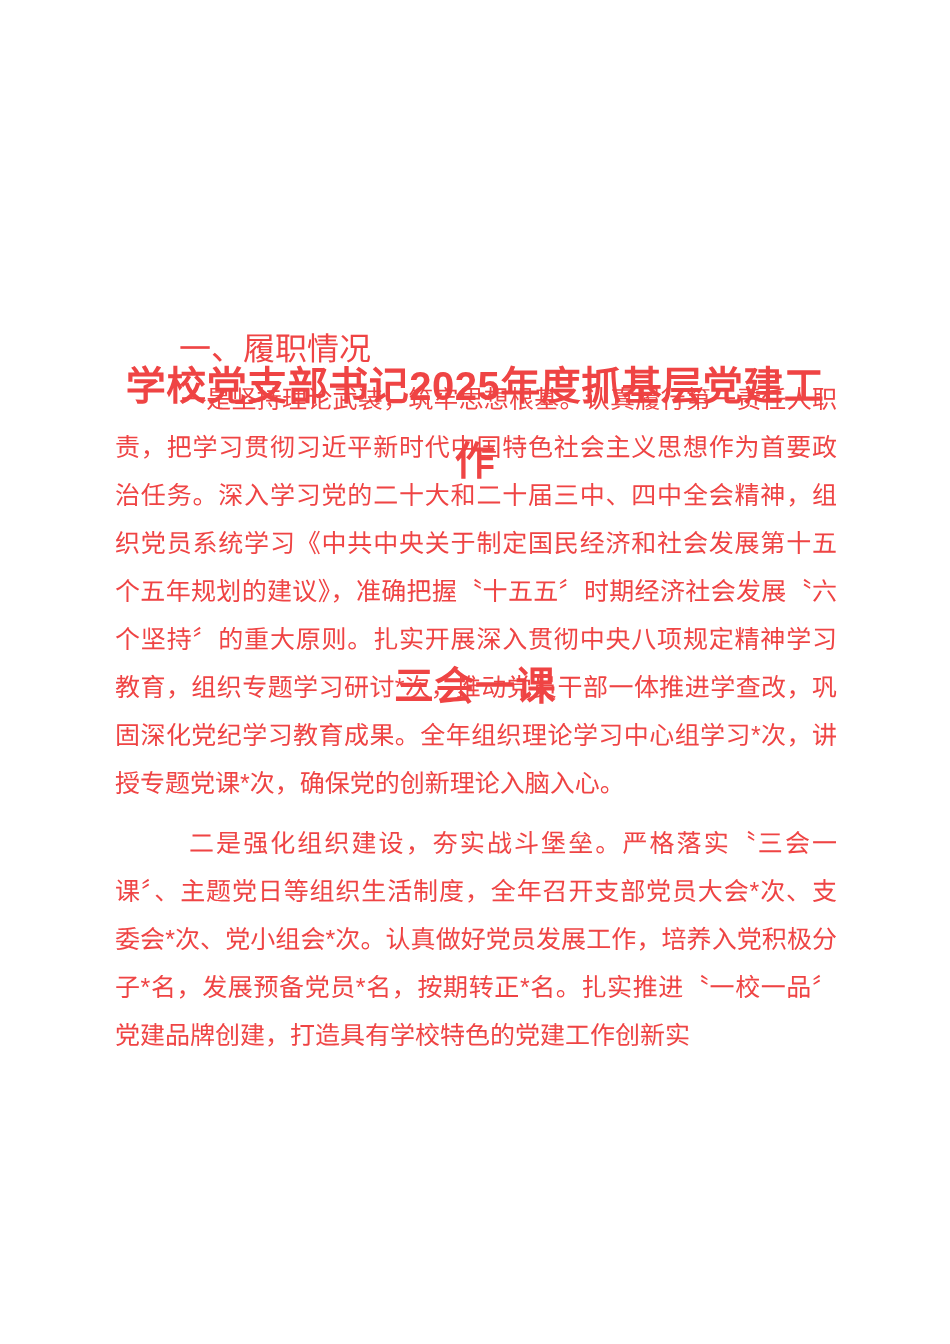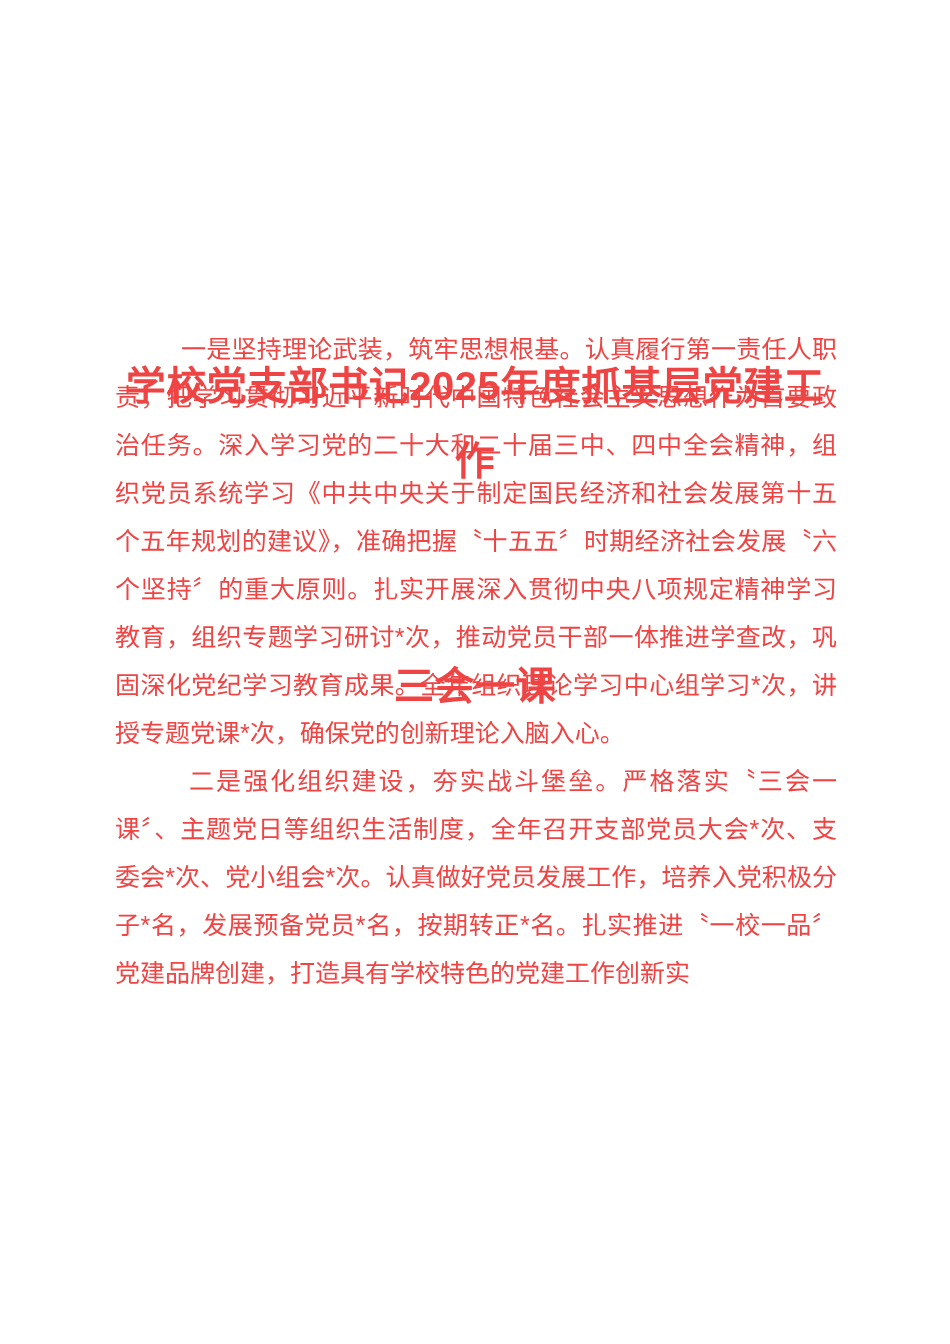--- a/index.html
+++ b/index.html
@@ -65,35 +65,36 @@
     text-indent: 66px;
     letter-spacing: 0;
     word-break: break-all;
   }
 
   .para.indent-wide {
     text-indent: 74px;
   }
 
   .para + .para {
-    margin-top: 0;
+    margin-top: 12px;
   }
 </style>
 </head>
 <body>
 
 <div class="page">
 
   <h1 class="doc-title">
     <span class="title-line">学校党支部书记2025年度抓基层党建工作</span>
     <span class="title-line">三会一课</span>
   </h1>
 
   <div class="body-region">
 
+    <p class="section-heading">一、履职情况</p>
 
     <p class="para">一是坚持理论武装，筑牢思想根基。认真履行第一责任人职责，把学习贯彻习近平新时代中国特色社会主义思想作为首要政治任务。深入学习党的二十大和二十届三中、四中全会精神，组织党员系统学习《中共中央关于制定国民经济和社会发展第十五个五年规划的建议》，准确把握〝十五五〞时期经济社会发展〝六个坚持〞的重大原则。扎实开展深入贯彻中央八项规定精神学习教育，组织专题学习研讨*次，推动党员干部一体推进学查改，巩固深化党纪学习教育成果。全年组织理论学习中心组学习*次，讲授专题党课*次，确保党的创新理论入脑入心。</p>
 
     <p class="para indent-wide">二是强化组织建设，夯实战斗堡垒。严格落实〝三会一课〞、主题党日等组织生活制度，全年召开支部党员大会*次、支委会*次、党小组会*次。认真做好党员发展工作，培养入党积极分子*名，发展预备党员*名，按期转正*名。扎实推进〝一校一品〞党建品牌创建，打造具有学校特色的党建工作创新实</p>
 
   </div>
 
 </div>
 
 </body></html>

